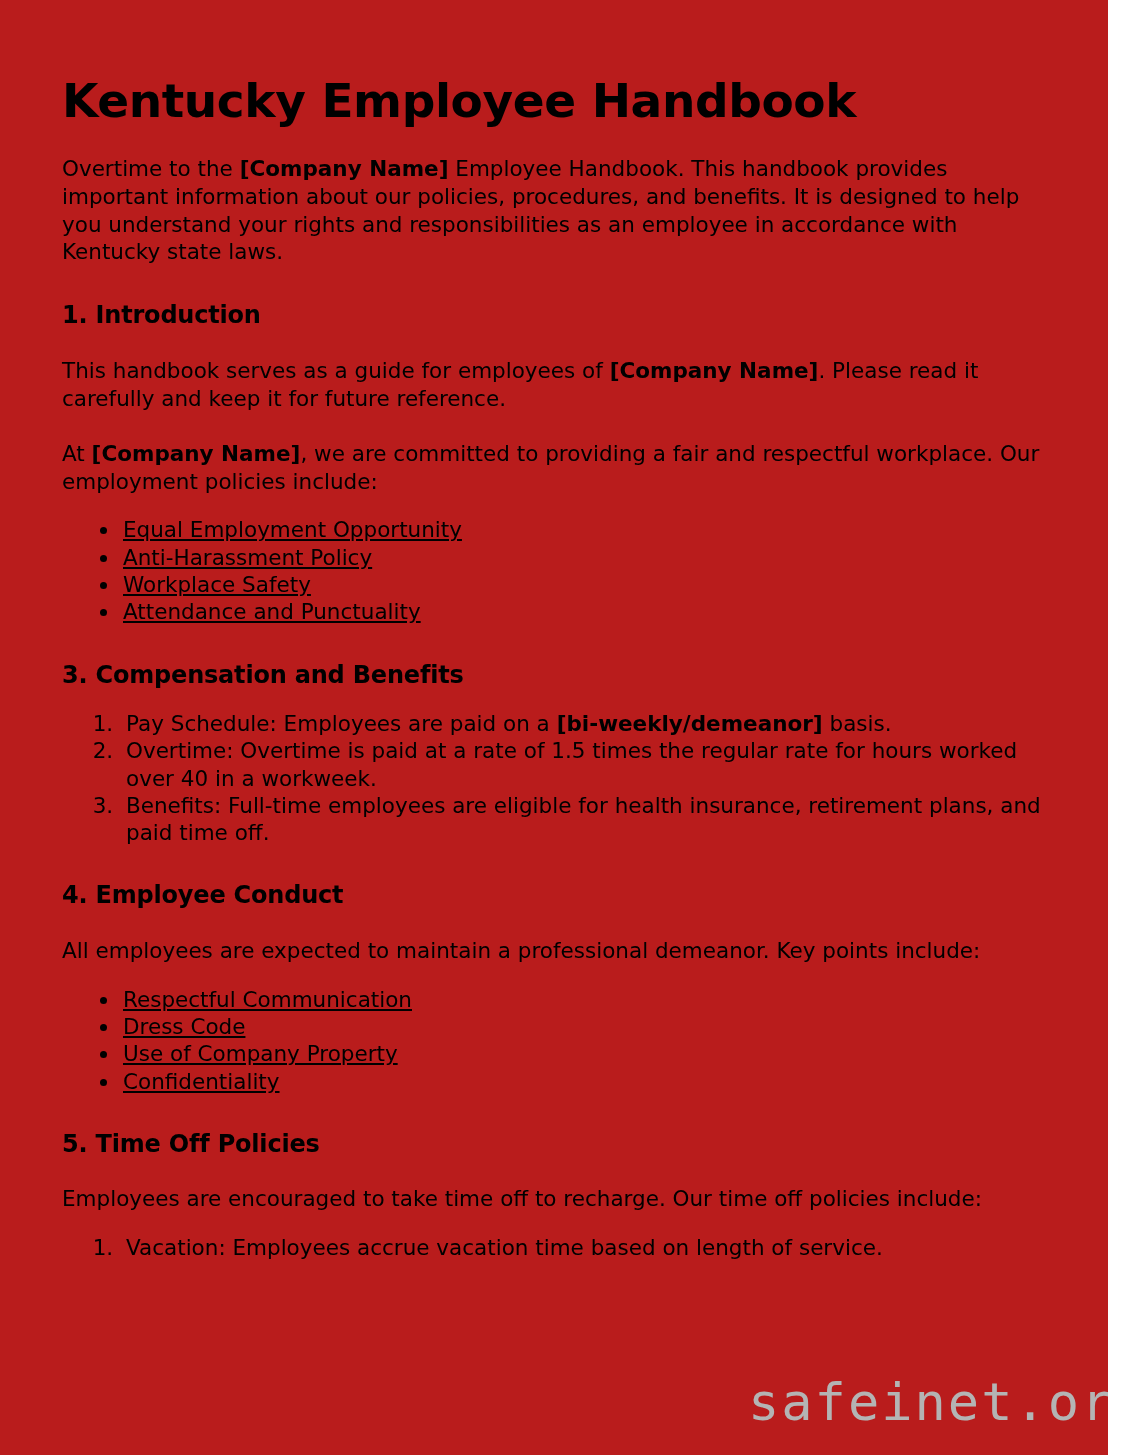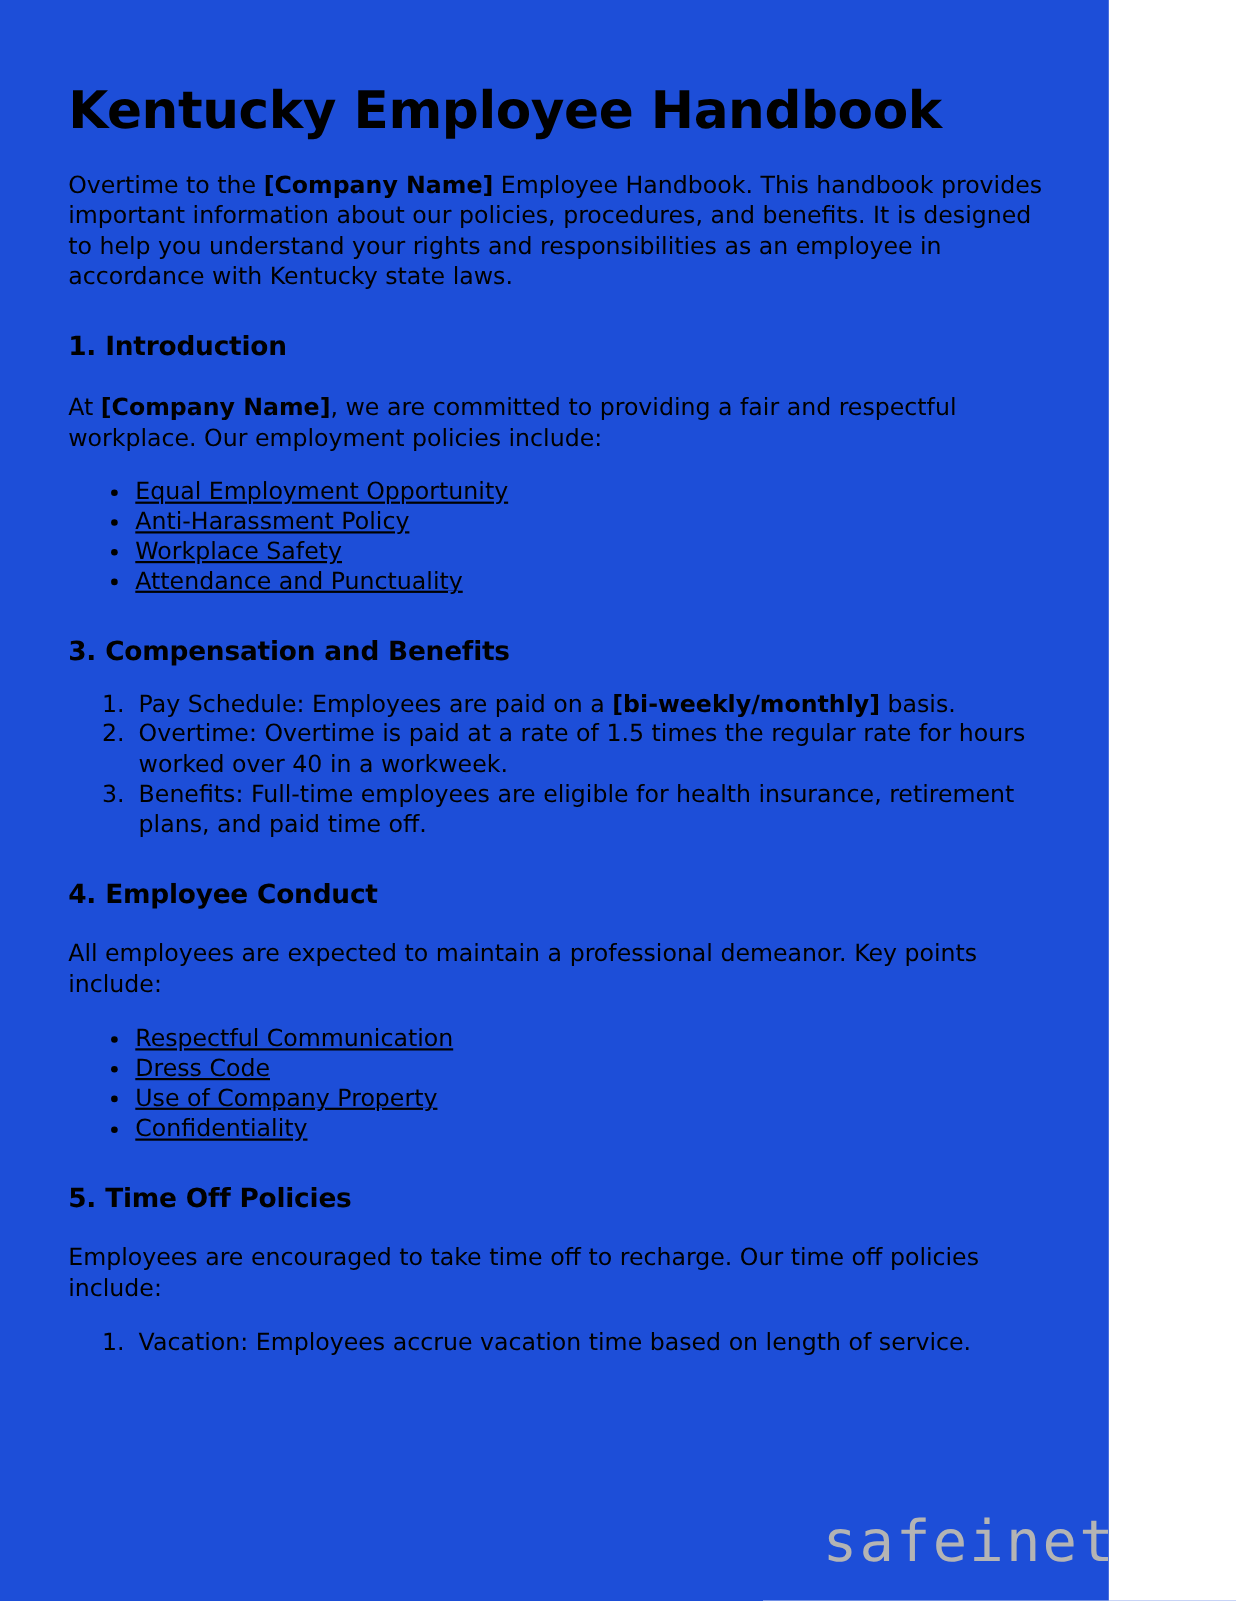--- a/index.html
+++ b/index.html
@@ -11,25 +11,25 @@
   body {
     width: 1124px;
     height: 1455px;
     overflow: hidden;
     position: relative;
     font-family: "DejaVu Sans", sans-serif;
     color: #000000;
   }
   .page {
     position: relative;
-    width: 1008px;
+    width: 1108px;
     height: 1455px;
     box-sizing: border-box;
     padding: 62px 60px 0 62px;
-    background: #1d4ed8;
+    background: #b91c1c;
     overflow: hidden;
   }
   .doc-title {
     font-size: 47px;
     font-weight: bold;
     line-height: 1.12;
     letter-spacing: -0.4px;
     margin: 13px 0 0 0;
     color: #000000;
   }
@@ -81,32 +81,33 @@
 </head>
 <body>
 
 <div class="page">
 
   <h1 class="doc-title">Kentucky Employee Handbook</h1>
 
   <p class="para"><span>Overtime to the </span><strong>[Company Name]</strong><span> Employee Handbook. This handbook provides important information about our policies, procedures, and benefits. It is designed to help you understand your rights and responsibilities as an employee in accordance with Kentucky state laws.</span></p>
 
   <h2 class="section-heading">1. Introduction</h2>
+  <p class="para"><span>This handbook serves as a guide for employees of </span><strong>[Company Name]</strong><span>. Please read it carefully and keep it for future reference.</span></p>
 
   <p class="para"><span>At </span><strong>[Company Name]</strong><span>, we are committed to providing a fair and respectful workplace. Our employment policies include:</span></p>
   <ul class="bullets">
     <li>Equal Employment Opportunity</li>
     <li>Anti-Harassment Policy</li>
     <li>Workplace Safety</li>
     <li>Attendance and Punctuality</li>
   </ul>
 
   <h2 class="section-heading">3. Compensation and Benefits</h2>
   <ol class="numbers">
-    <li><span>Pay Schedule: Employees are paid on a </span><strong>[bi-weekly/monthly]</strong><span> basis.</span></li>
+    <li><span>Pay Schedule: Employees are paid on a </span><strong>[bi-weekly/demeanor]</strong><span> basis.</span></li>
     <li><span>Overtime: Overtime is paid at a rate of 1.5 times the regular rate for hours worked over 40 in a workweek.</span></li>
     <li><span>Benefits: Full-time employees are eligible for health insurance, retirement plans, and paid time off.</span></li>
   </ol>
 
   <h2 class="section-heading">4. Employee Conduct</h2>
   <p class="para">All employees are expected to maintain a professional demeanor. Key points include:</p>
   <ul class="bullets">
     <li>Respectful Communication</li>
     <li>Dress Code</li>
     <li>Use of Company Property</li>

